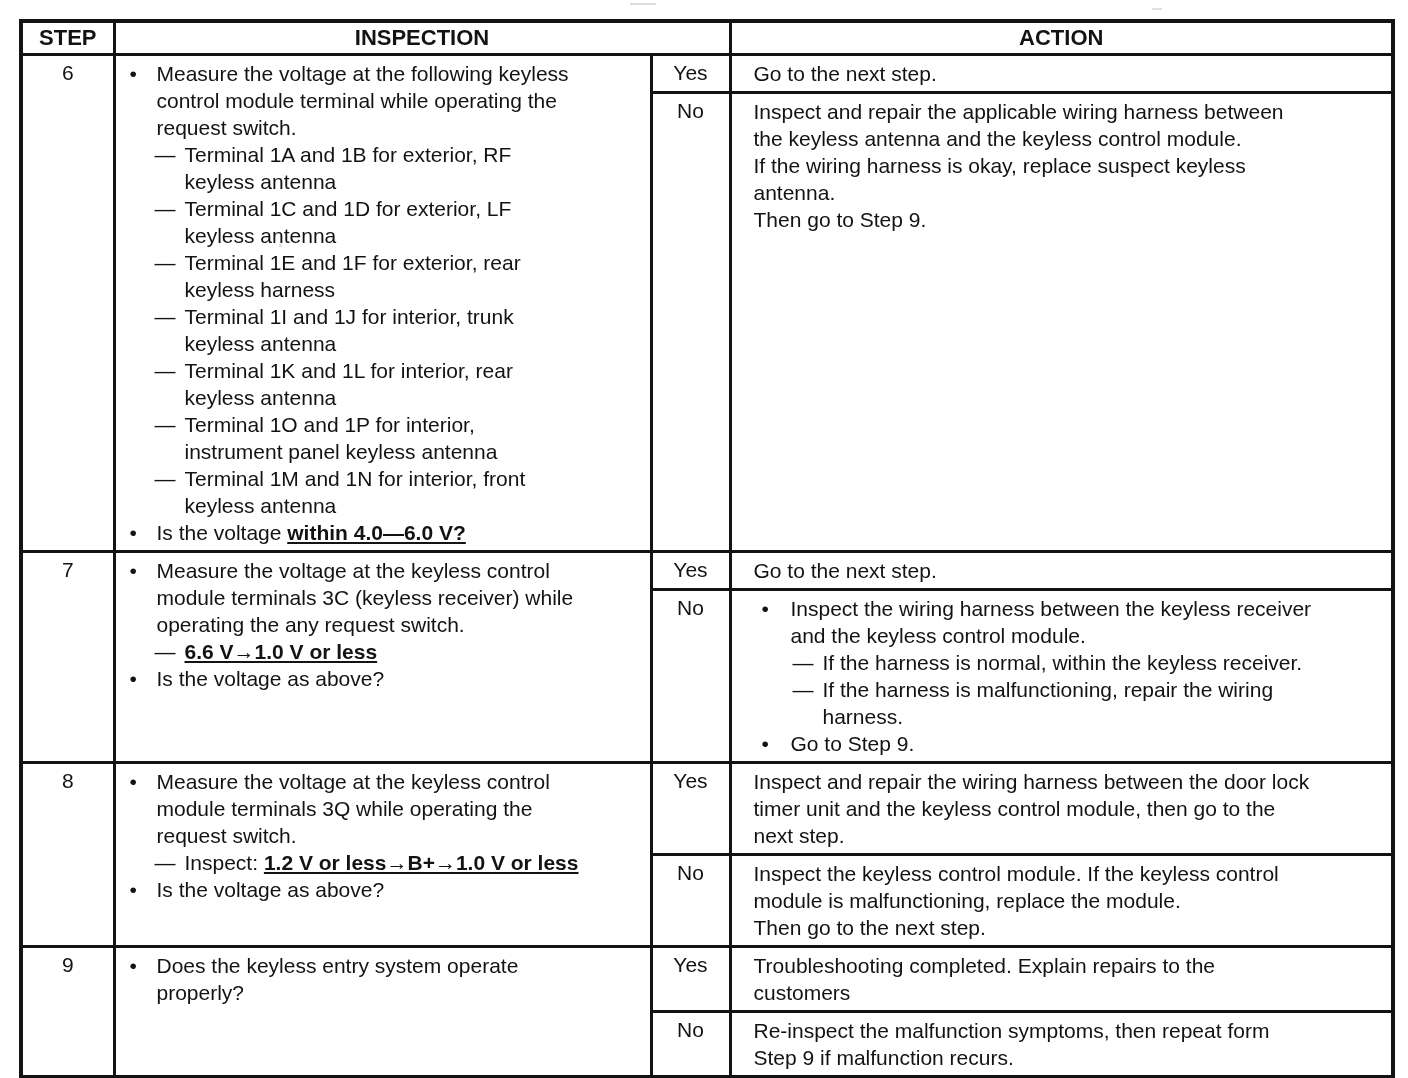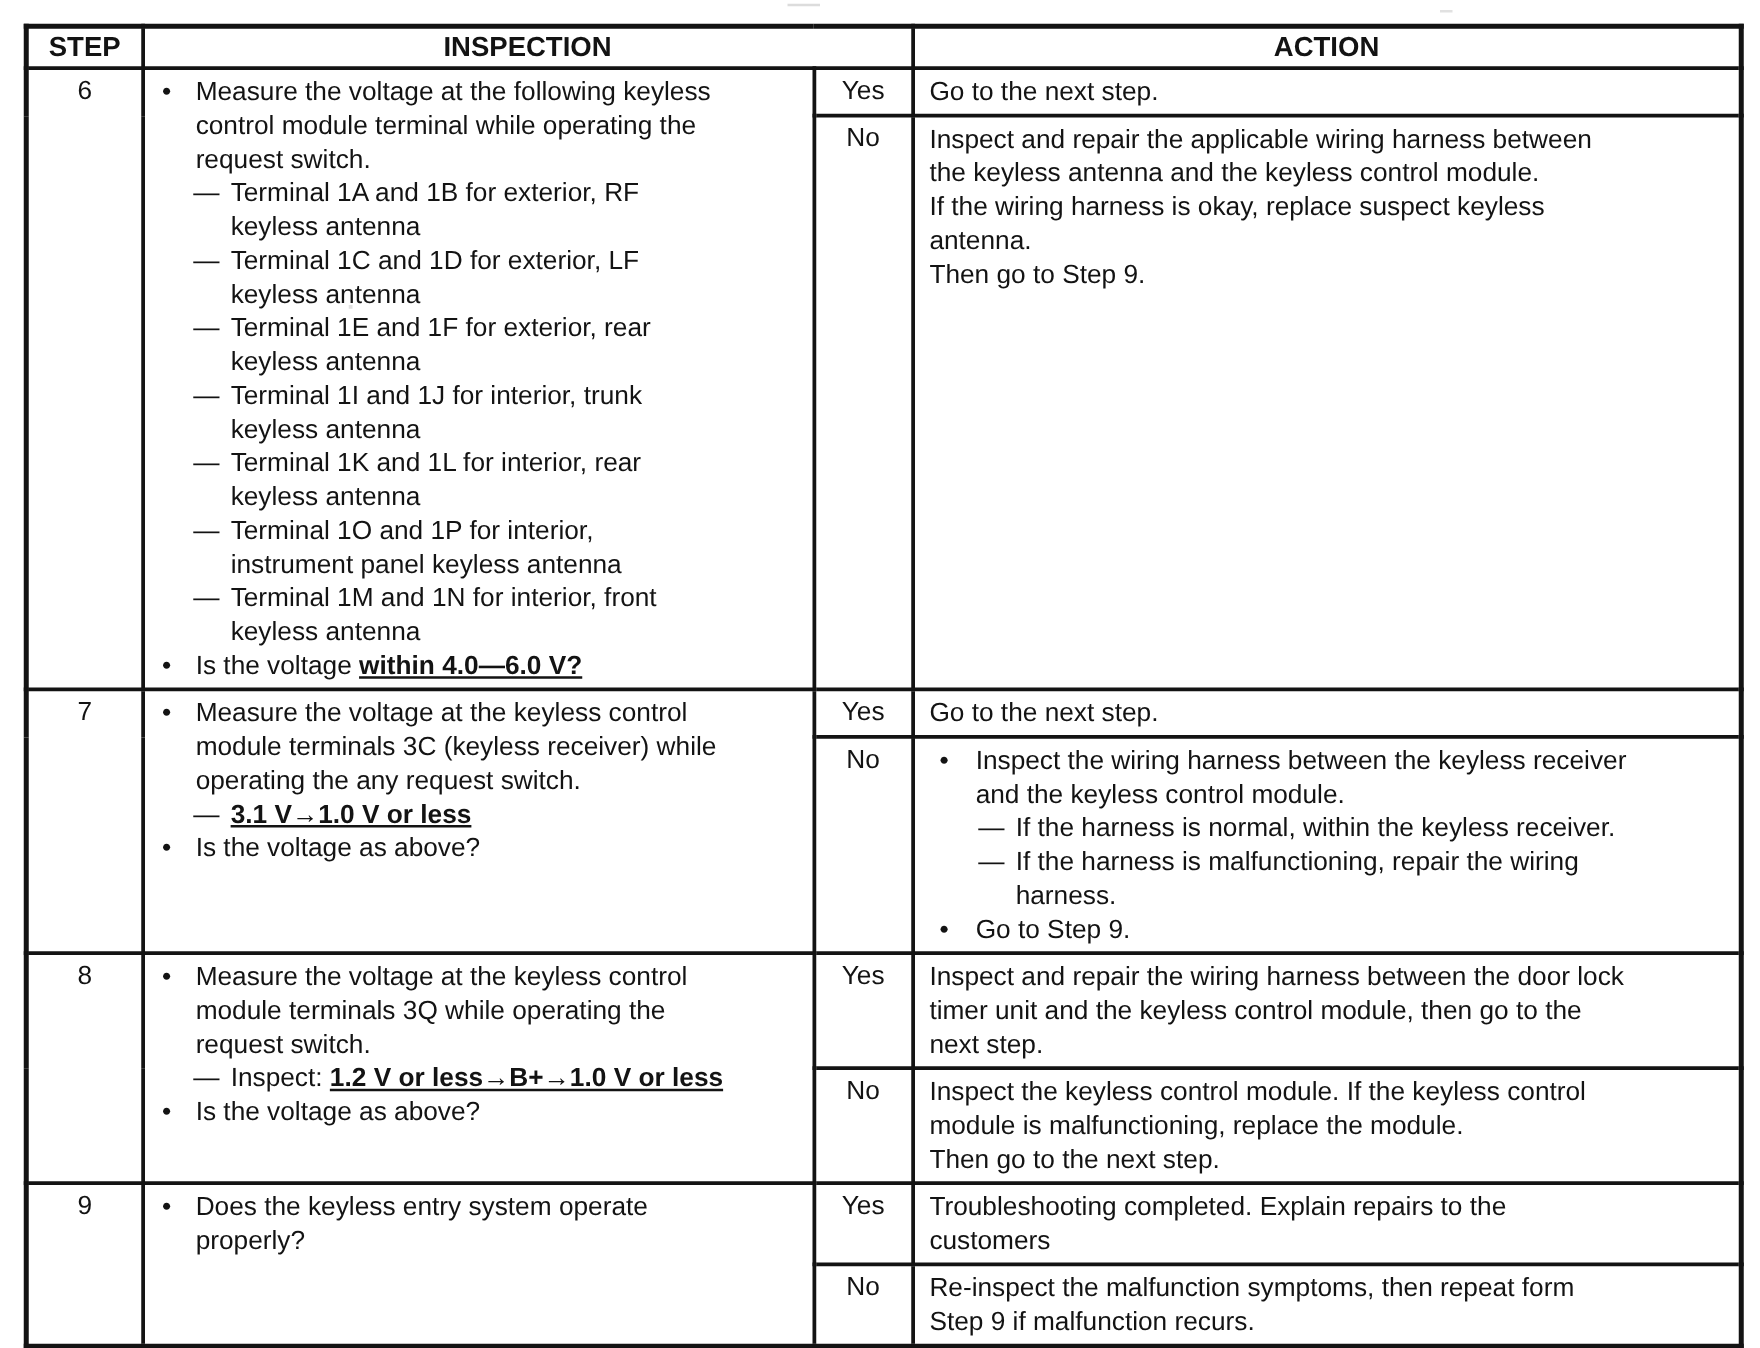--- a/index.html
+++ b/index.html
@@ -39,21 +39,21 @@
     font-size: 21px;
     line-height: 27px;
   }
   tr.branch-first { height: 36px; }
   .c-step {
     text-align: center;
     padding: 3px 2px 2px 2px;
   }
   .c-insp { padding: 4px 6px 4px 14px; }
   .c-ans  { text-align: center; padding: 3px 2px 2px 2px; margin-left: 23px; }
-  .c-act  { padding: 4px 8px 4px 12px; }
+  .c-act  { padding: 4px 8px 4px 22px; }
 
   .item { display: flex; align-items: flex-start; }
   .item.para { display: block; }
   .item .marker { flex: 0 0 auto; }
   .item .txt { flex: 1 1 auto; min-width: 0; white-space: pre-line; }
   .item.para .txt { white-space: pre-line; }
   .b { font-weight: bold; text-decoration: underline; }
 
   
   .c-insp .item.bullet .marker { width: 27px; }
@@ -107,21 +107,21 @@
 keyless antenna</span></span>
             </div>
             <div class="item dash">
               <span class="marker">—</span>
               <span class="txt"><span>Terminal 1C and 1D for exterior, LF
 keyless antenna</span></span>
             </div>
             <div class="item dash">
               <span class="marker">—</span>
               <span class="txt"><span>Terminal 1E and 1F for exterior, rear
-keyless antenna</span></span>
+keyless harness</span></span>
             </div>
             <div class="item dash">
               <span class="marker">—</span>
               <span class="txt"><span>Terminal 1I and 1J for interior, trunk
 keyless antenna</span></span>
             </div>
             <div class="item dash">
               <span class="marker">—</span>
               <span class="txt"><span>Terminal 1K and 1L for interior, rear
 keyless antenna</span></span>
@@ -160,21 +160,21 @@
           <td class="c-step" rowspan="2"><span>7</span></td>
           <td class="c-insp" rowspan="2">
             <div class="item bullet">
               <span class="marker">•</span>
               <span class="txt"><span>Measure the voltage at the keyless control
 module terminals 3C (keyless receiver) while
 operating the any request switch.</span></span>
             </div>
             <div class="item dash">
               <span class="marker">—</span>
-              <span class="txt"><span class="b">3.1 V→1.0 V or less</span></span>
+              <span class="txt"><span class="b">6.6 V→1.0 V or less</span></span>
             </div>
             <div class="item bullet">
               <span class="marker">•</span>
               <span class="txt"><span>Is the voltage as above?</span></span>
             </div>
           </td>
           <td class="c-ans"><span>Yes</span></td>
           <td class="c-act">
             <div class="item para"><span class="txt"><span>Go to the next step.</span></span></div>
           </td>

